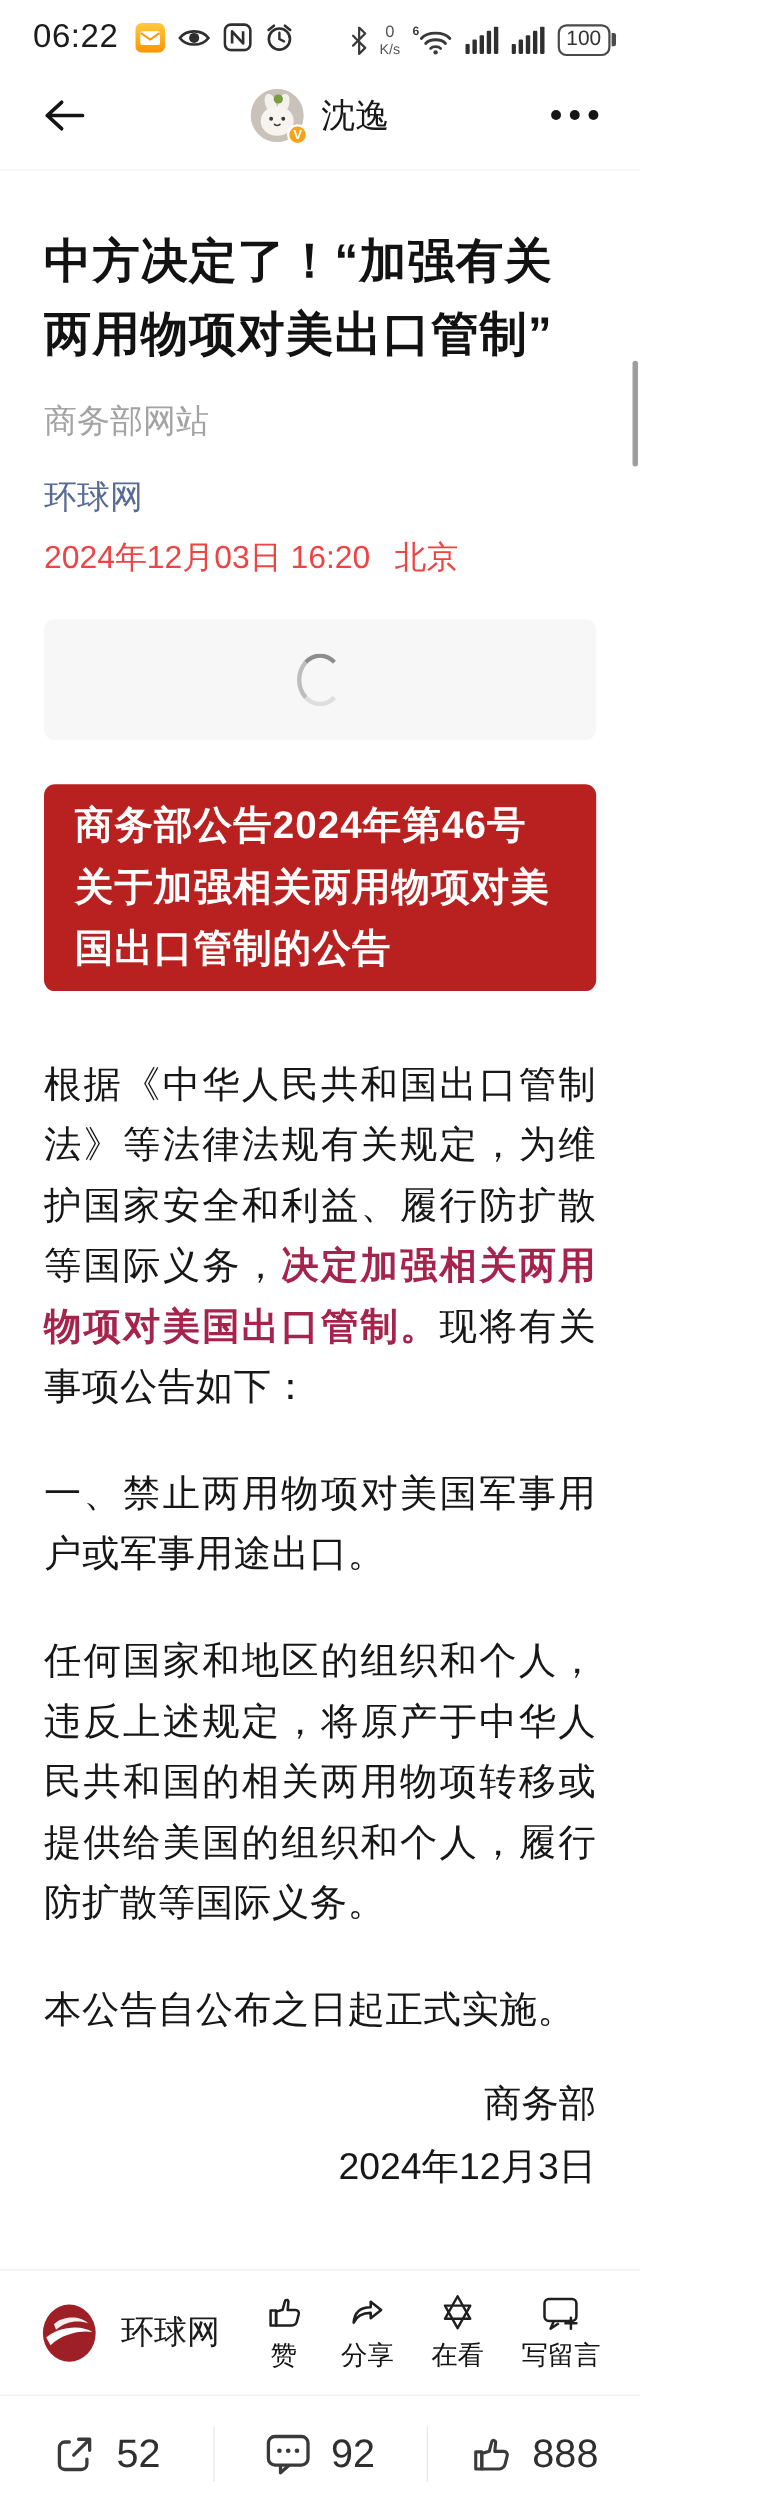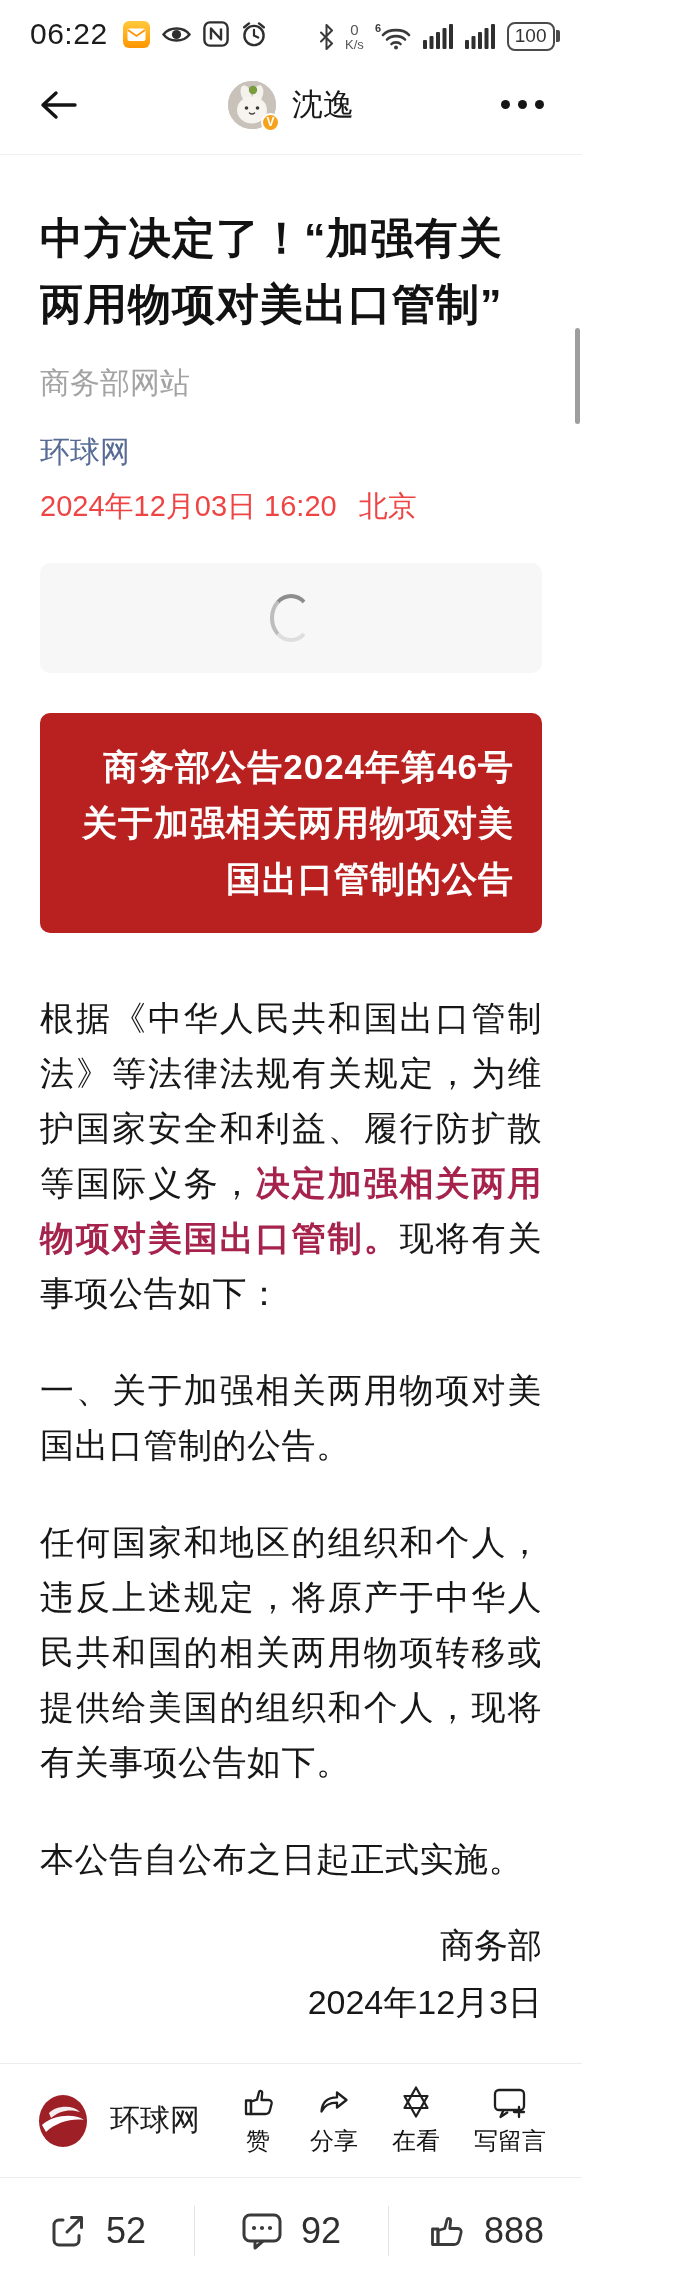--- a/index.html
+++ b/index.html
@@ -41,22 +41,22 @@
   .source-gray { color:#a3a3a3; }
   .source-link { color:#576b95; }
   .date-row { margin-top:14px; font-size:29px; color:#ef4444; display:flex; gap:22px; }
 
   .img-placeholder { margin-top:36px; height:110px; border-radius:10px; background:#f7f7f8; position:relative; }
   .spinner { position:absolute; left:50%; top:50%; width:42px; height:48px; margin:-24px 0 0 -21px;
              border:4px solid transparent; border-top-color:#8d8d8d; border-left-color:#bdbdbd;
              border-bottom-color:#dedede; border-radius:50%; animation:spin 1.1s linear infinite; }
   @keyframes spin { to { transform:rotate(360deg);} }
 
-  .banner { margin-top:40px; background:#b92121; border-radius:10px; padding:26px 28px;
-            color:#ffffff; font-size:35px; font-weight:700; line-height:56px; letter-spacing:1px;text-align:right; }
+  .banner { margin-top:40px; background:#b92121; border-radius:10px; padding:10px 28px;
+            color:#ffffff; font-size:35px; font-weight:700; line-height:56px; letter-spacing:1px; }
 
   .body-text p { font-size:34px; line-height:55px; letter-spacing:.5px; text-align:justify; color:#171717; }
   .p1 { margin-top:58px; }
   .pgap { margin-top:42px; }
   .em-red { color:#a6234d; font-weight:700; }
   p.em-red-block { color:#a6234d; font-weight:700; }
   .signature { margin-top:30px; text-align:right; font-size:34px; line-height:57px; color:#171717; }
 
   
   .account-bar { margin-top:auto; flex:none; height:114px; border-top:1px solid #ededed;
@@ -207,22 +207,22 @@
     </div>
 
     <div class="img-placeholder">
       <span class="spinner"></span>
     </div>
 
     <div class="banner">商务部公告2024年第46号 关于加强相关两用物项对美国出口管制的公告</div>
 
     <div class="body-text">
       <p class="p1"><span>根据《中华人民共和国出口管制法》等法律法规有关规定，为维护国家安全和利益、履行防扩散等国际义务，</span><span class="em-red">决定加强相关两用物项对美国出口管制。</span><span>现将有关事项公告如下：</span></p>
-      <p class="pgap">一、关于加强相关两用物项对美国出口管制的公告。</p>
-      <p class="pgap">任何国家和地区的组织和个人，违反上述规定，将原产于中华人民共和国的相关两用物项转移或提供给美国的组织和个人，现将有关事项公告如下。</p>
+      <p class="pgap">一、禁止两用物项对美国军事用户或军事用途出口。</p>
+      <p class="pgap">任何国家和地区的组织和个人，违反上述规定，将原产于中华人民共和国的相关两用物项转移或提供给美国的组织和个人，履行防扩散等国际义务。</p>
       <p class="pgap">本公告自公布之日起正式实施。</p>
     </div>
 
     <div class="signature">
       <div>商务部</div>
       <div>2024年12月3日</div>
     </div>
   </div>
 
   <div class="account-bar">

